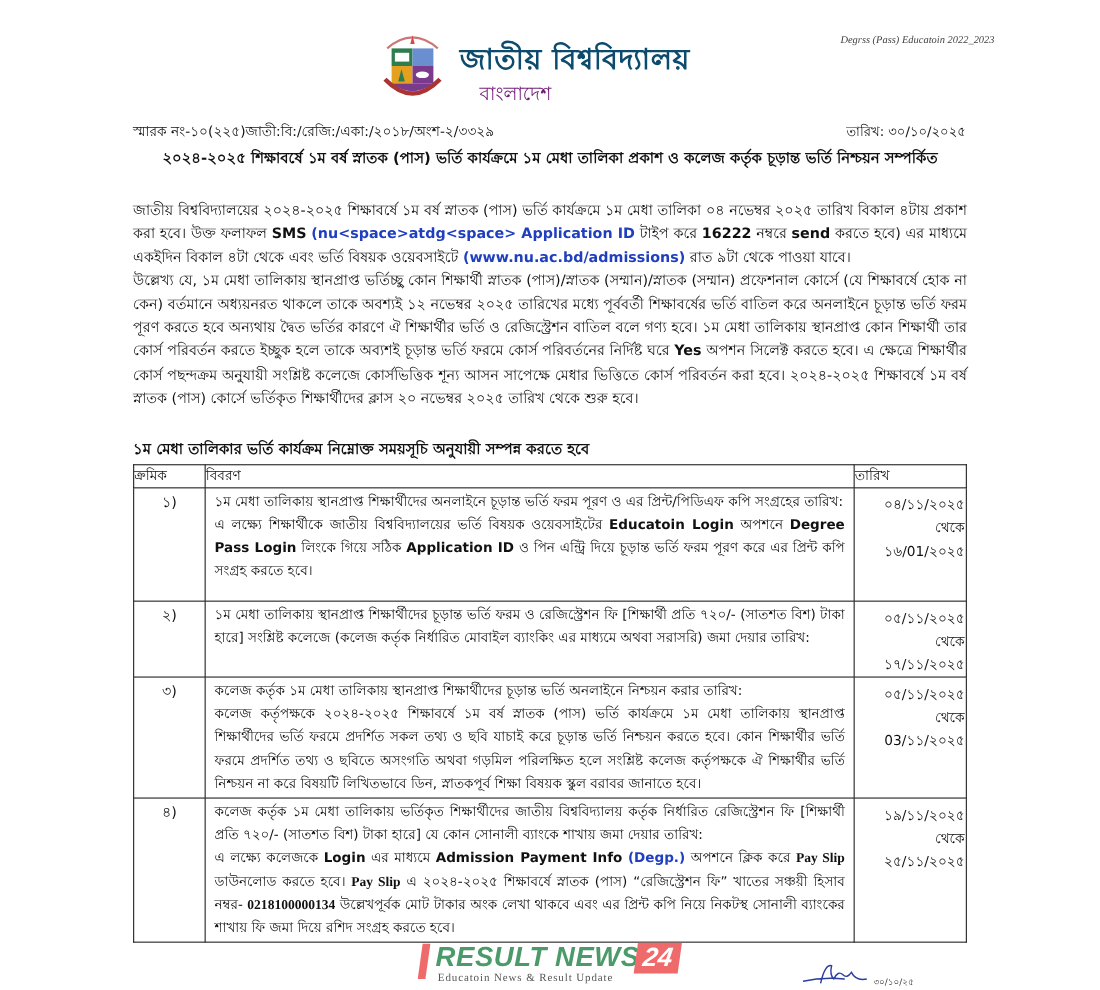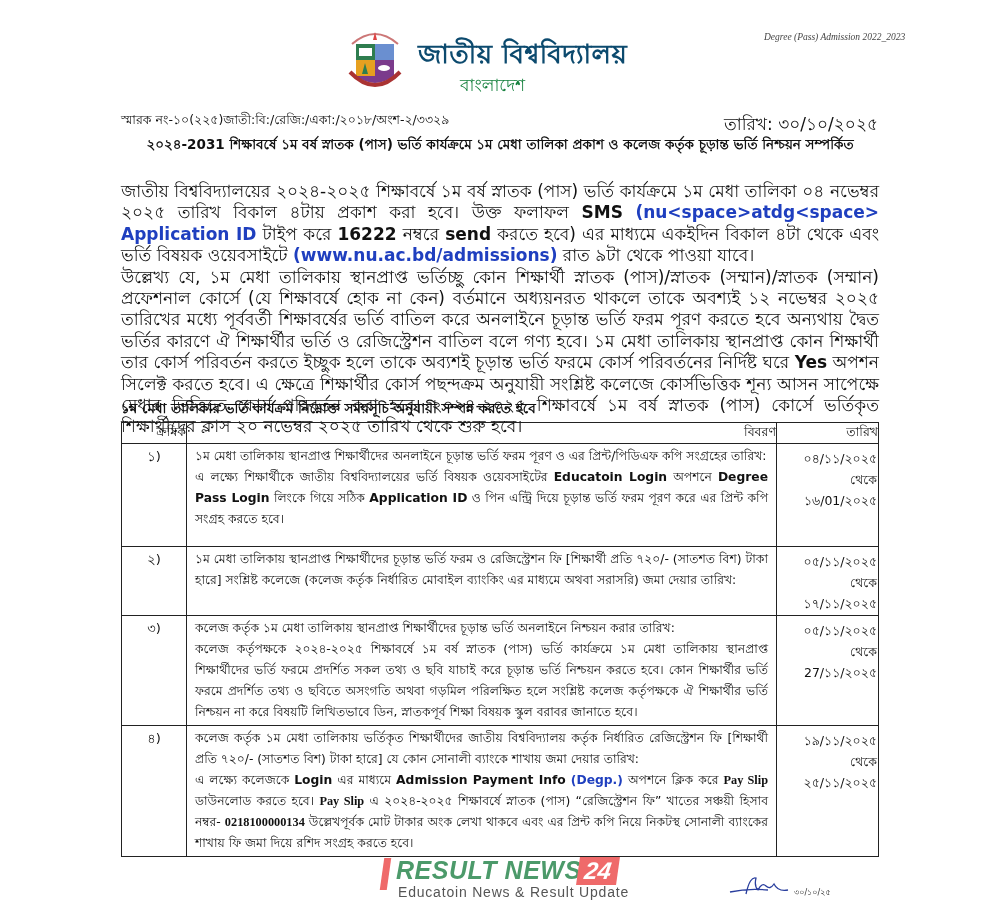--- a/index.html
+++ b/index.html
@@ -2,44 +2,44 @@
 <html><head>
 <meta charset="utf-8">
 <style>
   html, body { margin: 0; padding: 0; }
   body {
     width: 1000px; height: 900px; background: #ffffff; position: relative; overflow: hidden;
     font-family: "DejaVu Sans", sans-serif; color: #111;
   }
   .abs { position: absolute; }
   .header-title { left: 418px; top: 34px; font-size: 26px; font-weight: bold; letter-spacing: 0.5px; color:#0c4a6e; white-space: nowrap; }
-  .header-sub { left: 460px; top: 72px; font-size: 17px; color:#15803d; white-space: nowrap; }
+  .header-sub { left: 436px; top: 72px; font-size: 17px; color:#701a75; white-space: nowrap; }
   .corner-note { left: 764px; top: 32px; font-family: "Liberation Serif", serif; font-style: italic; font-size: 9.5px; color:#444; white-space: nowrap; }
   .logo { left: 346px; top: 28px; width: 58px; height: 64px; }
 
   .memo { left: 121px; top: 111px; font-size: 12.5px; white-space: nowrap; }
-  .date { right: 122px; top: 111px; font-size: 17px; white-space: nowrap; }
+  .date { right: 122px; top: 111px; font-size: 12px; white-space: nowrap; }
   .subject { left: 118px; top: 134px; width: 764px; font-size: 13.5px; font-weight: bold; text-align: center; line-height: 20px; }
-  .body-text { left: 121px; top: 181px; width: 758px; font-size: 17px; line-height: 21.4px; text-align: justify; }
+  .body-text { left: 121px; top: 181px; width: 758px; font-size: 13px; line-height: 21.4px; text-align: justify; }
   .hl { color: #1f3fbf; font-weight: bold; }
   .bold { font-weight: bold; }
   .sched-title { left: 121px; top: 398px; width: 758px; font-size: 13.5px; font-weight: bold; }
 
   table.sched { position: absolute; left: 121px; top: 422px; width: 758px; border-collapse: collapse; font-size: 12.3px; }
   table.sched td, table.sched th { border: 1.5px solid #222; vertical-align: top; }
-  table.sched th { font-weight: normal; height: 19px; padding: 0; text-align: right; font-size: 12.5px; }
+  table.sched th { font-weight: normal; height: 19px; padding: 0; text-align: left; font-size: 12.5px; }
   td.serial { width: 62px; text-align: center; padding-top: 3px; font-size: 13px; }
   td.desc { padding: 2px 8px 2px 8px; line-height: 21px; text-align: justify; }
   td.dates { width: 99px; text-align: right; padding-top: 4px; line-height: 21px; font-size: 12.5px; }
 
   .brand { left: 382px; top: 856px; width: 240px; height: 38px; }
   .brand-bar { position:absolute; left:0; top:2px; width:7px; height:32px; background:#ef6a6a; transform: skewX(-8deg); }
   .brand-text { position:absolute; left:14px; top:0px; font-family: "Liberation Sans", sans-serif; font-weight: bold; font-style: italic; font-size: 25px; color:#4c9a6a; letter-spacing: 0.5px; white-space: nowrap; text-align: right; }
   .brand-num { position:absolute; left:196px; top:1px; width:40px; height:28px; background:#ef6a6a; color:#fff; font-family: "Liberation Sans", sans-serif; font-weight: bold; font-style: italic; font-size: 24px; text-align:center; line-height:28px; transform: skewX(-8deg); }
-  .brand-tag { position:absolute; left:16px; top:28px; font-family: Liberation Sans, sans-serif; font-size: 14px; color:#555; letter-spacing: 0.8px; white-space: nowrap; }
+  .brand-tag { position:absolute; left:16px; top:28px; font-family: Liberation Serif, serif; font-size: 10px; color:#555; letter-spacing: 0.8px; white-space: nowrap; }
   .signature { left: 728px; top: 872px; width: 80px; height: 24px; }
   .sig-date { left: 794px; top: 886px; font-size: 8px; color:#333; white-space: nowrap; }
 </style>
 </head>
 <body>
 
 <div class="abs logo">
   <svg width="58" height="64" viewBox="0 0 58 64">
     <path d="M6 16 Q29 -4 52 16" fill="none" stroke="#c77" stroke-width="2"></path>
     <path d="M29 4 L31 12 L27 12 Z" fill="#d44"></path>
@@ -49,27 +49,27 @@
     <rect x="29" y="32" width="19" height="16" fill="#7b3b8c"></rect>
     <path d="M10 48 Q29 62 48 48" fill="#7b3b8c"></path>
     <rect x="13" y="20" width="13" height="8" fill="#fff"></rect>
     <path d="M19 35 L22 46 L16 46 Z" fill="#2e7d4f"></path>
     <ellipse cx="38" cy="40" rx="6" ry="3" fill="#fff"></ellipse>
     <path d="M4 44 Q29 70 54 44" fill="none" stroke="#a33" stroke-width="4"></path>
   </svg>
 </div>
 <div class="abs header-title">জাতীয় বিশ্ববিদ্যালয়</div>
 <div class="abs header-sub">বাংলাদেশ</div>
-<div class="abs corner-note">Degree (Pass) Admission 2022_2023</div>
+<div class="abs corner-note">Degrss (Pass) Educatoin 2022_2023</div>
 
 <div class="abs memo">স্মারক নং-১০(২২৫)জাতী:বি:/রেজি:/একা:/২০১৮/অংশ-২/৩৩২৯</div>
 <div class="abs date">তারিখ: ৩০/১০/২০২৫</div>
 
 <div class="abs subject">
-  <div>২০২৪-2031 শিক্ষাবর্ষে ১ম বর্ষ স্নাতক (পাস) ভর্তি কার্যক্রমে ১ম মেধা তালিকা প্রকাশ ও কলেজ কর্তৃক চূড়ান্ত ভর্তি নিশ্চয়ন সম্পর্কিত</div>
+  <div>২০২৪-২০২৫ শিক্ষাবর্ষে ১ম বর্ষ স্নাতক (পাস) ভর্তি কার্যক্রমে ১ম মেধা তালিকা প্রকাশ ও কলেজ কর্তৃক চূড়ান্ত ভর্তি নিশ্চয়ন সম্পর্কিত</div>
 </div>
 
 <div class="abs body-text">
   <div>
     <span>জাতীয় বিশ্ববিদ্যালয়ের ২০২৪-২০২৫ শিক্ষাবর্ষে ১ম বর্ষ স্নাতক (পাস) ভর্তি কার্যক্রমে ১ম মেধা তালিকা ০৪ নভেম্বর ২০২৫ তারিখ বিকাল ৪টায় প্রকাশ করা হবে। উক্ত ফলাফল </span><span class="bold">SMS</span>
     <span class="hl">(nu&lt;space&gt;atdg&lt;space&gt; Application ID</span><span> টাইপ করে </span><span class="bold">16222</span><span> নম্বরে </span><span class="bold">send</span><span> করতে হবে) এর মাধ্যমে একইদিন বিকাল ৪টা থেকে এবং ভর্তি বিষয়ক ওয়েবসাইটে </span><span class="hl">(www.nu.ac.bd/admissions)</span><span> রাত ৯টা থেকে পাওয়া  যাবে।</span>
   </div>
   <div>
     <span>উল্লেখ্য যে, ১ম মেধা তালিকায় স্থানপ্রাপ্ত ভর্তিচ্ছু কোন শিক্ষার্থী স্নাতক (পাস)/স্নাতক (সম্মান)/স্নাতক (সম্মান) প্রফেশনাল কোর্সে (যে শিক্ষাবর্ষে হোক না কেন) বর্তমানে অধ্যয়নরত থাকলে তাকে অবশ্যই ১২ নভেম্বর ২০২৫ তারিখের মধ্যে পূর্ববর্তী শিক্ষাবর্ষের ভর্তি বাতিল করে অনলাইনে চূড়ান্ত ভর্তি ফরম পূরণ করতে হবে অন্যথায় দ্বৈত ভর্তির কারণে ঐ শিক্ষার্থীর ভর্তি ও রেজিস্ট্রেশন বাতিল বলে গণ্য হবে। ১ম মেধা তালিকায় স্থানপ্রাপ্ত কোন শিক্ষার্থী তার কোর্স পরিবর্তন করতে ইচ্ছুক হলে তাকে অব্যশই চূড়ান্ত ভর্তি ফরমে কোর্স পরিবর্তনের নির্দিষ্ট ঘরে </span><span class="bold">Yes</span><span> অপশন সিলেক্ট করতে হবে। এ ক্ষেত্রে শিক্ষার্থীর কোর্স পছন্দক্রম অনুযায়ী সংশ্লিষ্ট কলেজে কোর্সভিত্তিক শূন্য আসন সাপেক্ষে মেধার ভিত্তিতে কোর্স পরিবর্তন করা হবে। ২০২৪-২০২৫ শিক্ষাবর্ষে ১ম বর্ষ স্নাতক (পাস) কোর্সে ভর্তিকৃত শিক্ষার্থীদের ক্লাস ২০ নভেম্বর ২০২৫ তারিখ থেকে শুরু হবে।</span>
   </div>
@@ -109,21 +109,21 @@
   </tr>
   <tr style="height:109px;">
     <td class="serial">৩)</td>
     <td class="desc">
       <div>কলেজ কর্তৃক ১ম মেধা তালিকায় স্থানপ্রাপ্ত শিক্ষার্থীদের চূড়ান্ত ভর্তি অনলাইনে নিশ্চয়ন করার তারিখ:</div>
       <div>কলেজ কর্তৃপক্ষকে ২০২৪-২০২৫ শিক্ষাবর্ষে ১ম বর্ষ স্নাতক (পাস) ভর্তি কার্যক্রমে ১ম মেধা তালিকায় স্থানপ্রাপ্ত শিক্ষার্থীদের ভর্তি ফরমে প্রদর্শিত সকল তথ্য ও ছবি যাচাই করে চূড়ান্ত ভর্তি নিশ্চয়ন করতে হবে। কোন শিক্ষার্থীর ভর্তি ফরমে প্রদর্শিত তথ্য ও ছবিতে অসংগতি অথবা গড়মিল পরিলক্ষিত হলে সংশ্লিষ্ট কলেজ কর্তৃপক্ষকে ঐ শিক্ষার্থীর ভর্তি নিশ্চয়ন না করে বিষয়টি লিখিতভাবে ডিন, স্নাতকপূর্ব শিক্ষা বিষয়ক স্কুল বরাবর জানাতে হবে।</div>
     </td>
     <td class="dates">
       <div>০৫/১১/২০২৫</div>
       <div>থেকে</div>
-      <div>27/১১/২০২৫</div>
+      <div>03/১১/২০২৫</div>
     </td>
   </tr>
   <tr style="height:126px;">
     <td class="serial">৪)</td>
     <td class="desc">
       <div>কলেজ কর্তৃক ১ম মেধা তালিকায় ভর্তিকৃত শিক্ষার্থীদের জাতীয় বিশ্ববিদ্যালয় কর্তৃক নির্ধারিত রেজিস্ট্রেশন ফি [শিক্ষার্থী প্রতি ৭২০/- (সাতশত বিশ) টাকা হারে] যে কোন সোনালী ব্যাংকে শাখায় জমা দেয়ার তারিখ:</div>
       <div><span>এ লক্ষ্যে কলেজকে </span><span class="bold">Login</span><span> এর মাধ্যমে </span><span class="bold">Admission Payment Info</span> <span class="hl">(Degp.)</span><span> অপশনে ক্লিক করে </span><span class="bold" style="font-family:'Liberation Serif', serif;">Pay Slip</span><span> ডাউনলোড করতে হবে। </span><span class="bold" style="font-family:'Liberation Serif', serif;">Pay Slip</span><span> এ ২০২৪-২০২৫ শিক্ষাবর্ষে স্নাতক (পাস) “রেজিস্ট্রেশন ফি” খাতের সঞ্চয়ী হিসাব নম্বর- </span><span class="bold" style="font-family:'Liberation Serif', serif;">0218100000134</span><span> উল্লেখপূর্বক মোট টাকার অংক লেখা থাকবে এবং এর প্রিন্ট কপি নিয়ে নিকটস্থ সোনালী ব্যাংকের শাখায় ফি জমা দিয়ে রশিদ সংগ্রহ করতে হবে।</span></div>
     </td>
     <td class="dates">
       <div>১৯/১১/২০২৫</div>

